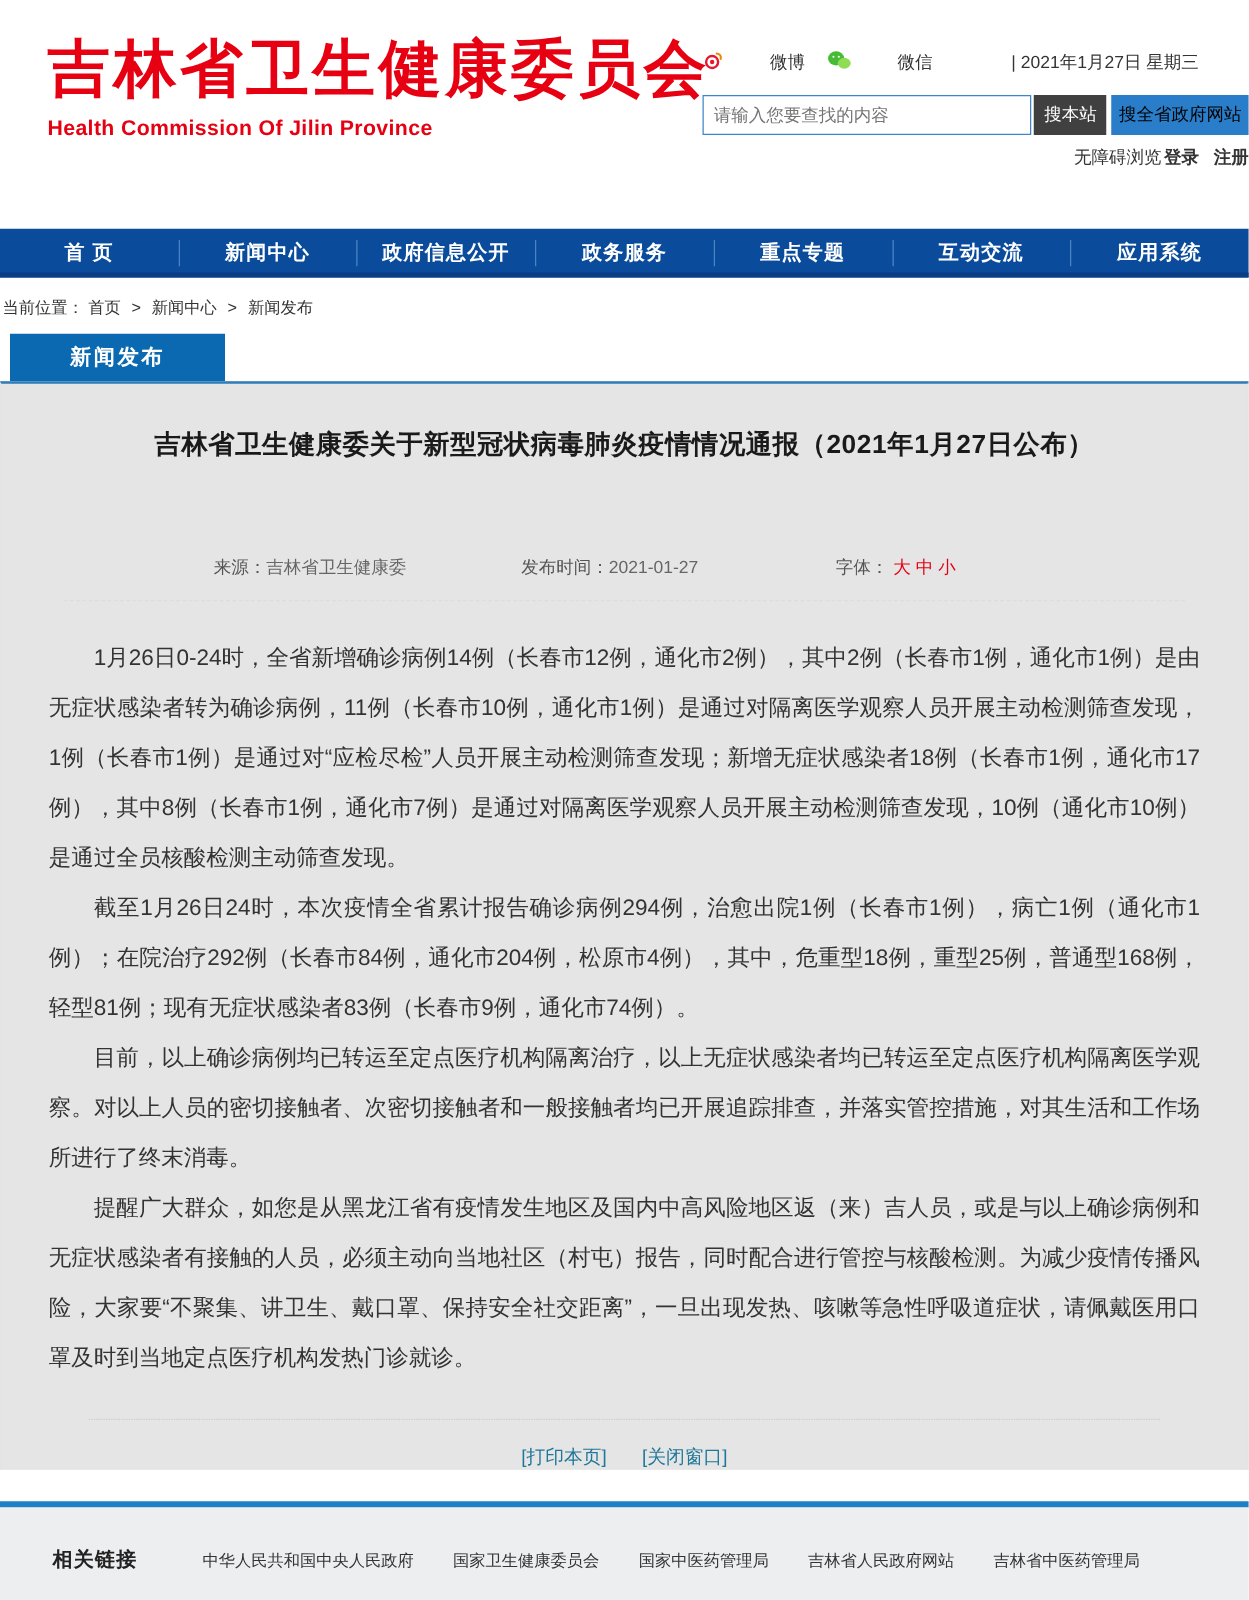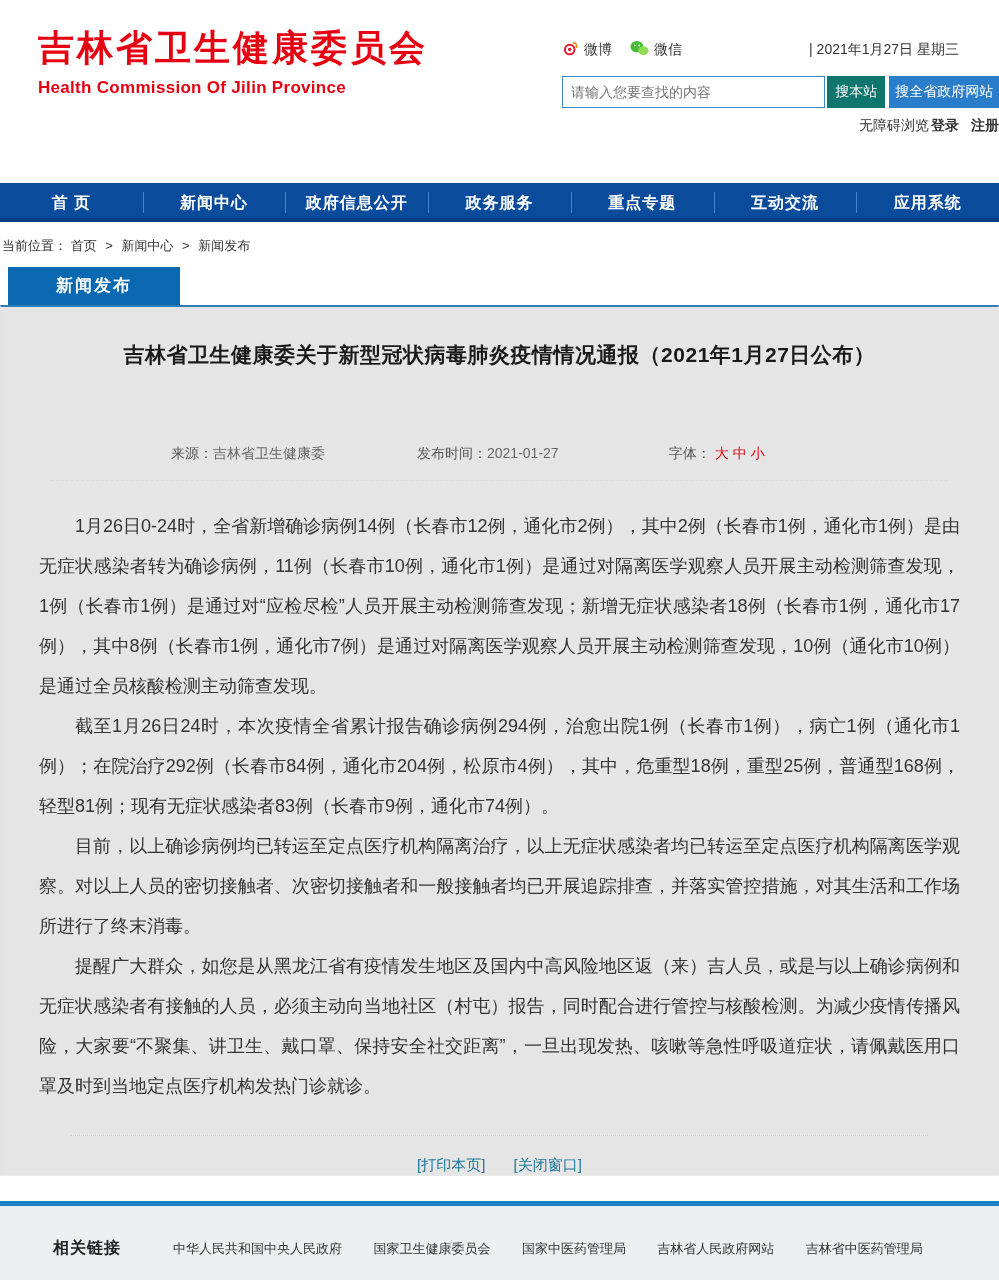--- a/index.html
+++ b/index.html
@@ -3,33 +3,33 @@
 <meta charset="utf-8">
 <style>
   * { box-sizing: border-box; margin: 0; padding: 0; }
   html, body { width: 999px; height: 1280px; overflow: hidden; background: #fff;
     font-family: "Liberation Sans", "DejaVu Sans", sans-serif; }
   a { text-decoration: none; cursor: pointer; }
 
   
   .header { position: relative; height: 143px; background: #fff; }
   .logo { position: absolute; left: 38px; top: 28px; }
-  .logo-cn { color: #e60012; font-size: 36px; font-weight: bold; letter-spacing: 3px; line-height: 1.1; }
+  .logo-cn { color: #e60012; font-size: 50px; font-weight: bold; letter-spacing: 3px; line-height: 1.1; }
   .logo-en { color: #e60012; font-size: 17px; font-weight: bold; margin-top: 10px; letter-spacing: 0.3px; }
   .header-right { position: absolute; left: 562px; top: 40px; width: 437px; }
   .social-date-row { display: flex; align-items: center; font-size: 14px; color: #333; }
-  .social-item { display: flex; align-items: center; margin-right: 18px; color: #333; }
+  .social-item { display: flex; align-items: center; margin-right: 18px; color: #333; gap: 32px; }
   .social-item svg { margin-right: 5px; }
   .date-text { margin-left: auto; padding-right: 40px; white-space: nowrap; }
   .search-row { display: flex; margin-top: 17px; height: 32px; }
   .search-input { width: 264px; height: 32px; border: 1px solid #3f86c9; padding: 0 8px;
     font-size: 14px; color: #333; outline: none; font-family: inherit; }
-  .btn-search-site { width: 58px; height: 32px; background: #0f766e; color: #fff; border: 0;
+  .btn-search-site { width: 58px; height: 32px; background: #404040; color: #fff; border: 0;
     font-size: 14px; margin-left: 2px; cursor: pointer; font-family: Liberation Mono, monospace; }
-  .btn-search-gov { width: 110px; height: 32px; background: #2a7dc9; color: #ffffff; border: 0;
+  .btn-search-gov { width: 110px; height: 32px; background: #2a7dc9; color: #000000; border: 0;
     font-size: 14px; margin-left: 4px; cursor: pointer; font-family: Liberation Mono, monospace; }
   .login-row { text-align: right; margin-top: 9px; font-size: 14px; color: #333; }
   .login-row a { color: #333; }
   .login-row .bold { font-weight: bold; margin-left: 2px; }
   .login-row .reg { font-weight: bold; margin-left: 8px; }
 
   
   .nav { display: flex; height: 39px; background: #0a4c9b; border-bottom: 4px solid #0a3d85; margin-top: 40px; }
   .nav-item { flex: 1; position: relative; color: #fff; font-size: 16px; font-weight: bold;
     text-align: center; line-height: 39px; cursor: pointer; letter-spacing: 1px; }
@@ -57,21 +57,21 @@
   .dashed-sep { margin: 17px 50px 0; border-top: 1px dashed #ddd; }
   .article-body { padding: 25px 38px 0; font-size: 18px; line-height: 40px; color: #333; text-align: justify; }
   .article-body p { text-indent: 2em; }
   .dotted-sep { margin: 29px 70px 0; border-top: 1px dotted #ccc; }
   .action-row { text-align: center; margin-top: 20px; font-size: 15px; }
   .action-row a { color: #1f7799; margin: 0 12px; }
 
   
   .related-bar { height: 5px; background: #1e81c6; margin-top: 25px; }
   .related { background: #edeef0; height: 149px; padding-top: 32px; }
-  .related-row { display: flex; align-items: center; padding-left: 53px; }
+  .related-row { display: flex; align-items: center; padding-left: 42px; }
   .related-title { font-size: 16px; font-weight: bold; color: #222; margin-right: 52px; letter-spacing: 1px; }
   .related-links a { font-size: 13px; color: #333; margin-right: 27px; }
   .select-row { display: flex; padding: 24px 0 0 38px; }
   .select-box { width: 200px; height: 25px; border: 1px solid #666; background: #fff; font-size: 13px;
     color: #222; display: flex; align-items: center; justify-content: space-between;
     padding: 0 7px; margin-right: 21px; cursor: pointer; text-align: center; }
   .select-box .arrow { font-size: 9px; color: #222; }
 </style>
 </head>
 <body>

